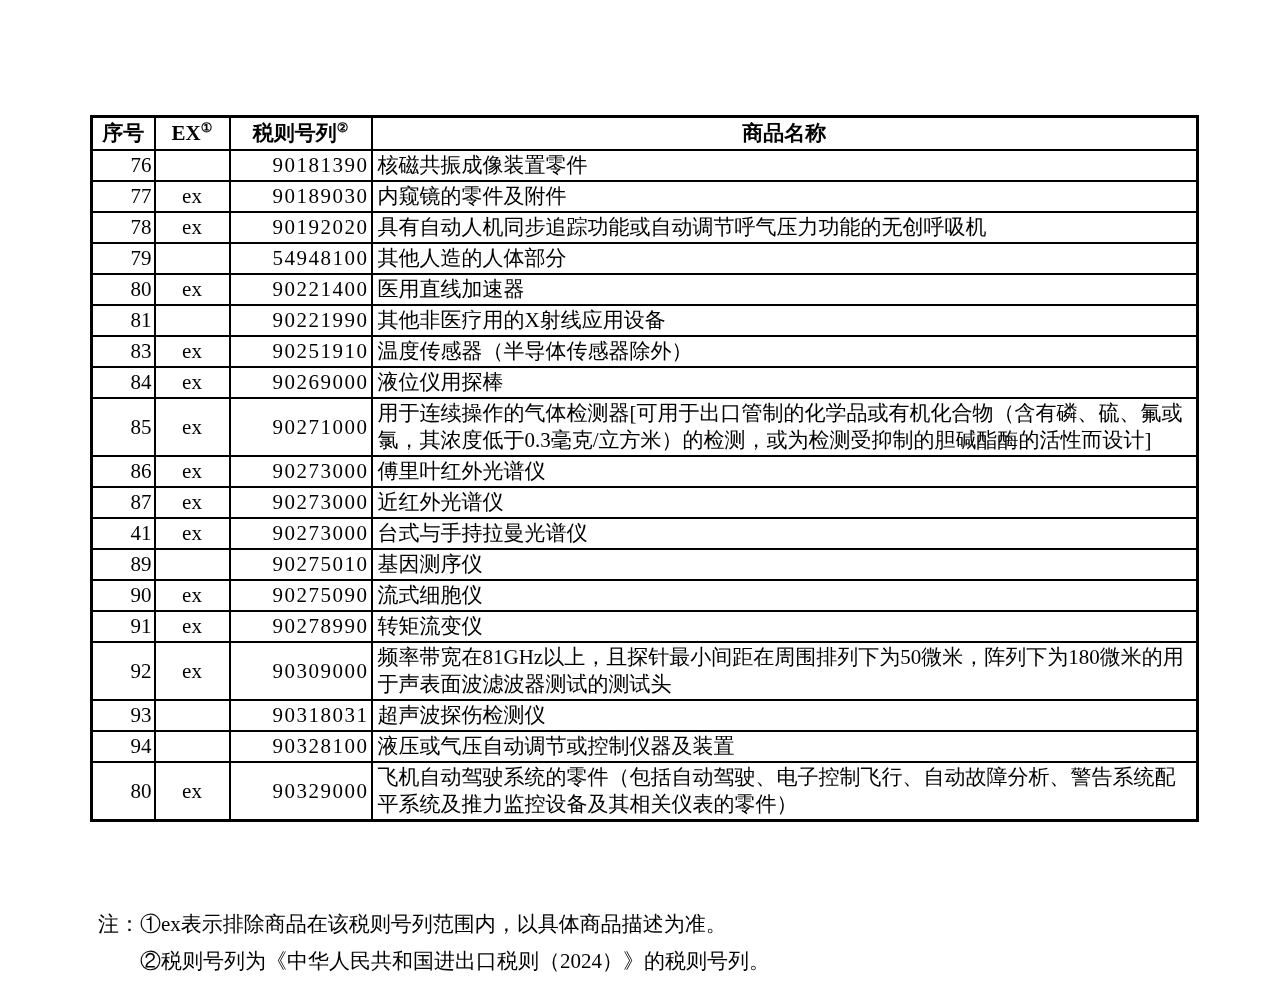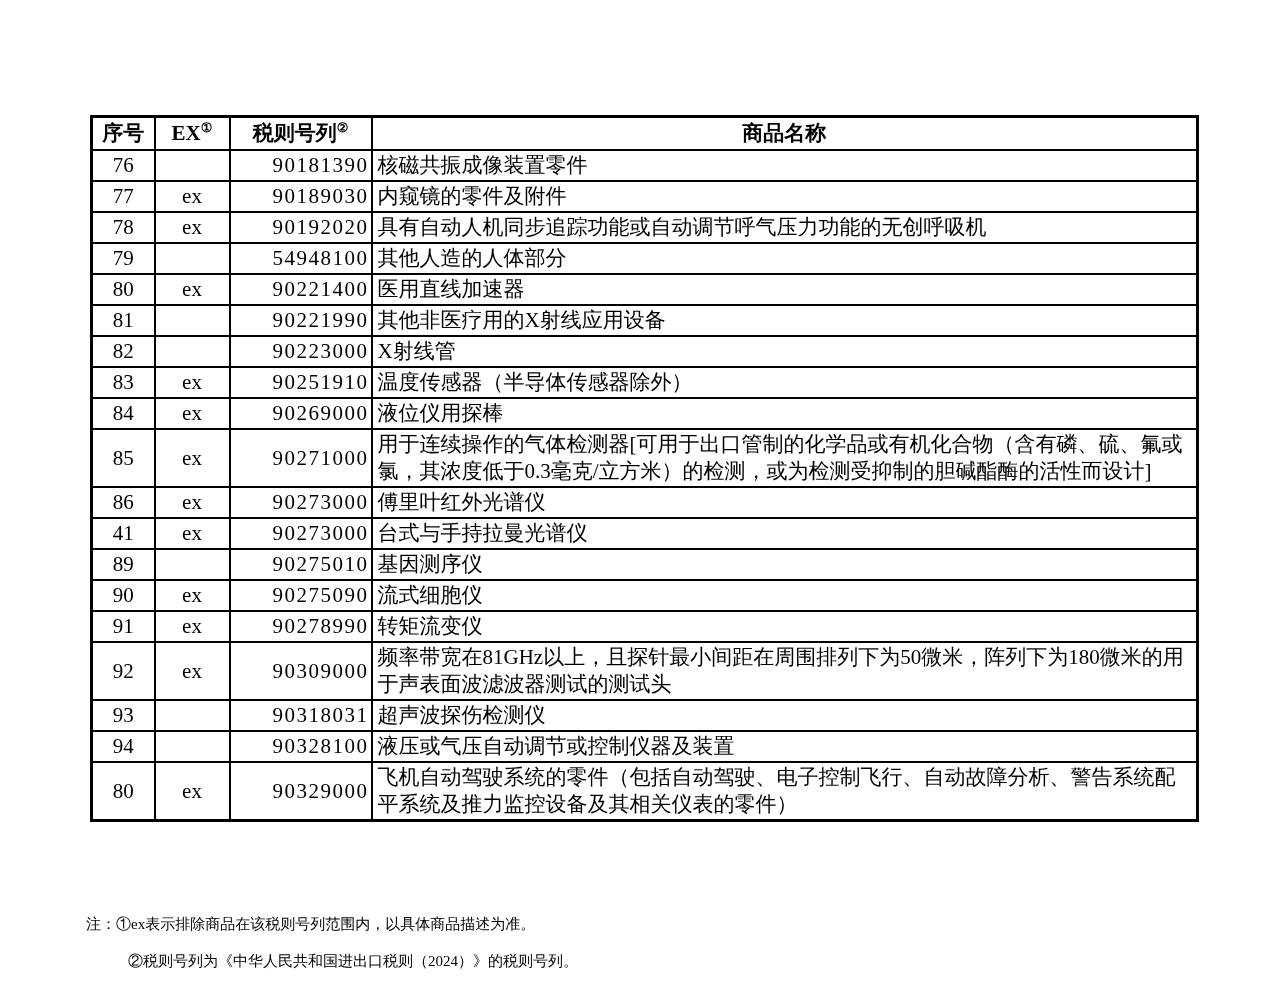--- a/index.html
+++ b/index.html
@@ -25,33 +25,33 @@
     line-height:27px;
     padding:1px 2px;
     vertical-align:middle;
     word-break:break-all;
   }
   table.tariff th{
     font-weight:bold;
     text-align:center;
     padding:2px 2px;
   }
-  .c-idx{text-align:center;}
+  .c-idx{text-align:right;}
   .c-ex{text-align:center;}
   .c-code{text-align:right;letter-spacing:1.5px;}
   .c-name{text-align:left;padding-left:5px !important;padding-right:6px !important;margin-top:32px;}
   .sup{
     vertical-align:super;
     font-size:13px;
     line-height:0;
   }
   .notes{
     position:absolute;
-    left:86px;top:906px;
-    font-size:15px;
+    left:98px;top:906px;
+    font-size:21px;
     line-height:37px;
     color:#000;
   }
   .note-row{white-space:nowrap;}
   .note-indent{padding-left:42px;}
 </style>
 </head>
 <body>
 
 <div class="page">
@@ -102,26 +102,20 @@
         <td class="c-code">90221400</td>
         <td class="c-name">医用直线加速器</td>
       </tr>
       <tr>
         <td class="c-idx">81</td>
         <td class="c-ex"></td>
         <td class="c-code">90221990</td>
         <td class="c-name">其他非医疗用的X射线应用设备</td>
       </tr>
       <tr>
-        <td class="c-idx">82</td>
-        <td class="c-ex"></td>
-        <td class="c-code">90223000</td>
-        <td class="c-name">X射线管</td>
-      </tr>
-      <tr>
         <td class="c-idx">83</td>
         <td class="c-ex">ex</td>
         <td class="c-code">90251910</td>
         <td class="c-name">温度传感器（半导体传感器除外）</td>
       </tr>
       <tr>
         <td class="c-idx">84</td>
         <td class="c-ex">ex</td>
         <td class="c-code">90269000</td>
         <td class="c-name">液位仪用探棒</td>
@@ -130,20 +124,26 @@
         <td class="c-idx">85</td>
         <td class="c-ex">ex</td>
         <td class="c-code">90271000</td>
         <td class="c-name">用于连续操作的气体检测器[可用于出口管制的化学品或有机化合物（含有磷、硫、氟或氯，其浓度低于0.3毫克/立方米）的检测，或为检测受抑制的胆碱酯酶的活性而设计]</td>
       </tr>
       <tr>
         <td class="c-idx">86</td>
         <td class="c-ex">ex</td>
         <td class="c-code">90273000</td>
         <td class="c-name">傅里叶红外光谱仪</td>
+      </tr>
+      <tr>
+        <td class="c-idx">87</td>
+        <td class="c-ex">ex</td>
+        <td class="c-code">90273000</td>
+        <td class="c-name">近红外光谱仪</td>
       </tr>
       <tr>
         <td class="c-idx">41</td>
         <td class="c-ex">ex</td>
         <td class="c-code">90273000</td>
         <td class="c-name">台式与手持拉曼光谱仪</td>
       </tr>
       <tr>
         <td class="c-idx">89</td>
         <td class="c-ex"></td>

